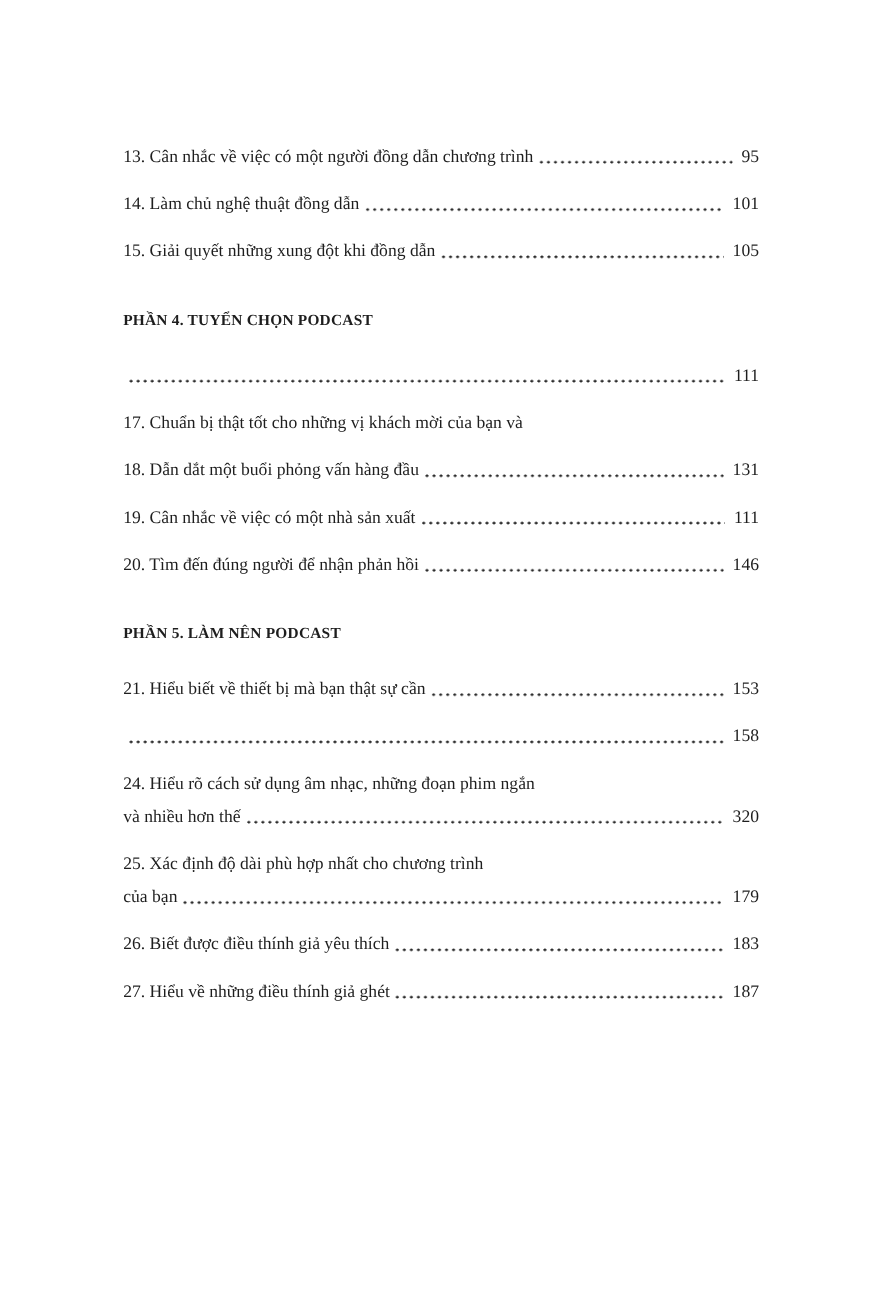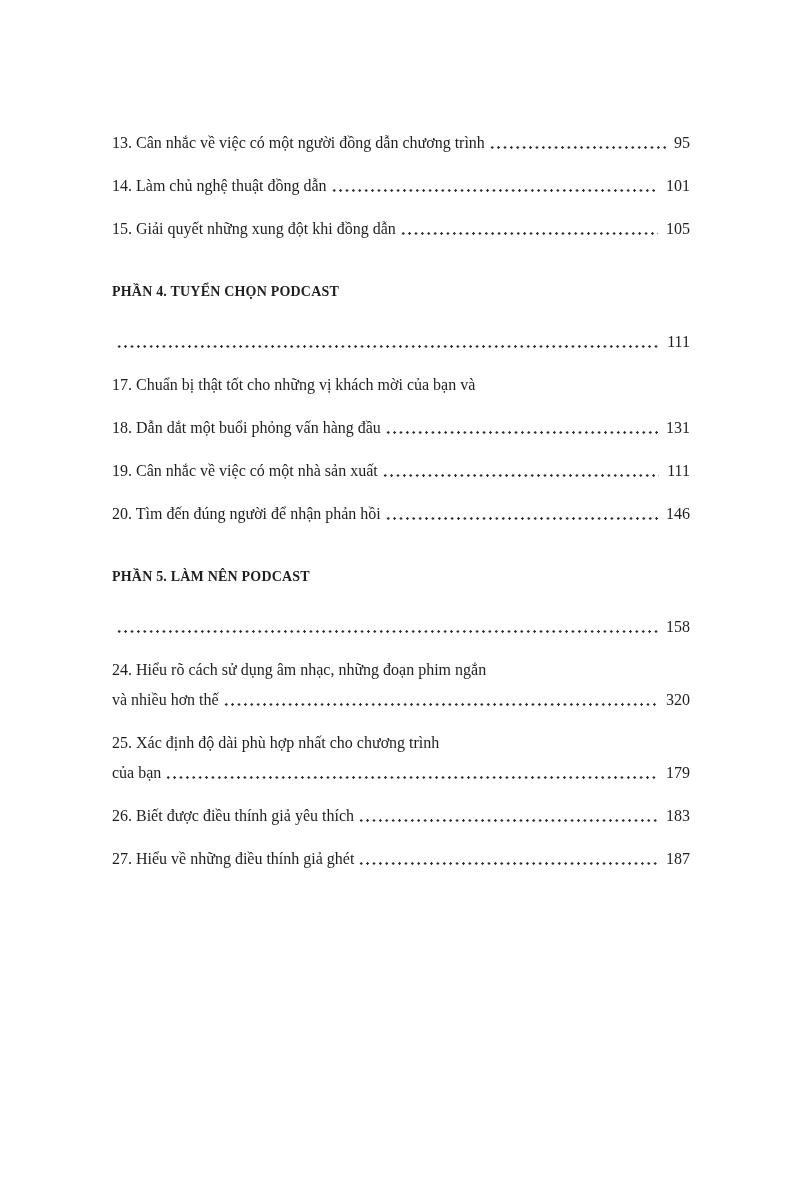--- a/index.html
+++ b/index.html
@@ -125,20 +125,27 @@
               <span class="dots"></span>
               <span class="pg">146</span>
             </div>
           </div>
 </div>
   </section>
 
   <section class="toc-section">
     <h2 class="section-heading">PHẦN 5. LÀM NÊN PODCAST</h2>
     <div class="items">
+  <div class="toc-item">
+            <div class="line">
+              <span class="line-text">21. Hiểu biết về thiết bị mà bạn thật sự cần</span>
+              <span class="dots"></span>
+              <span class="pg">153</span>
+            </div>
+          </div>
 
   <div class="toc-item">
             <div class="line">
               <span class="dots"></span>
               <span class="pg">158</span>
             </div>
           </div>
 
 
   <div class="toc-item">

